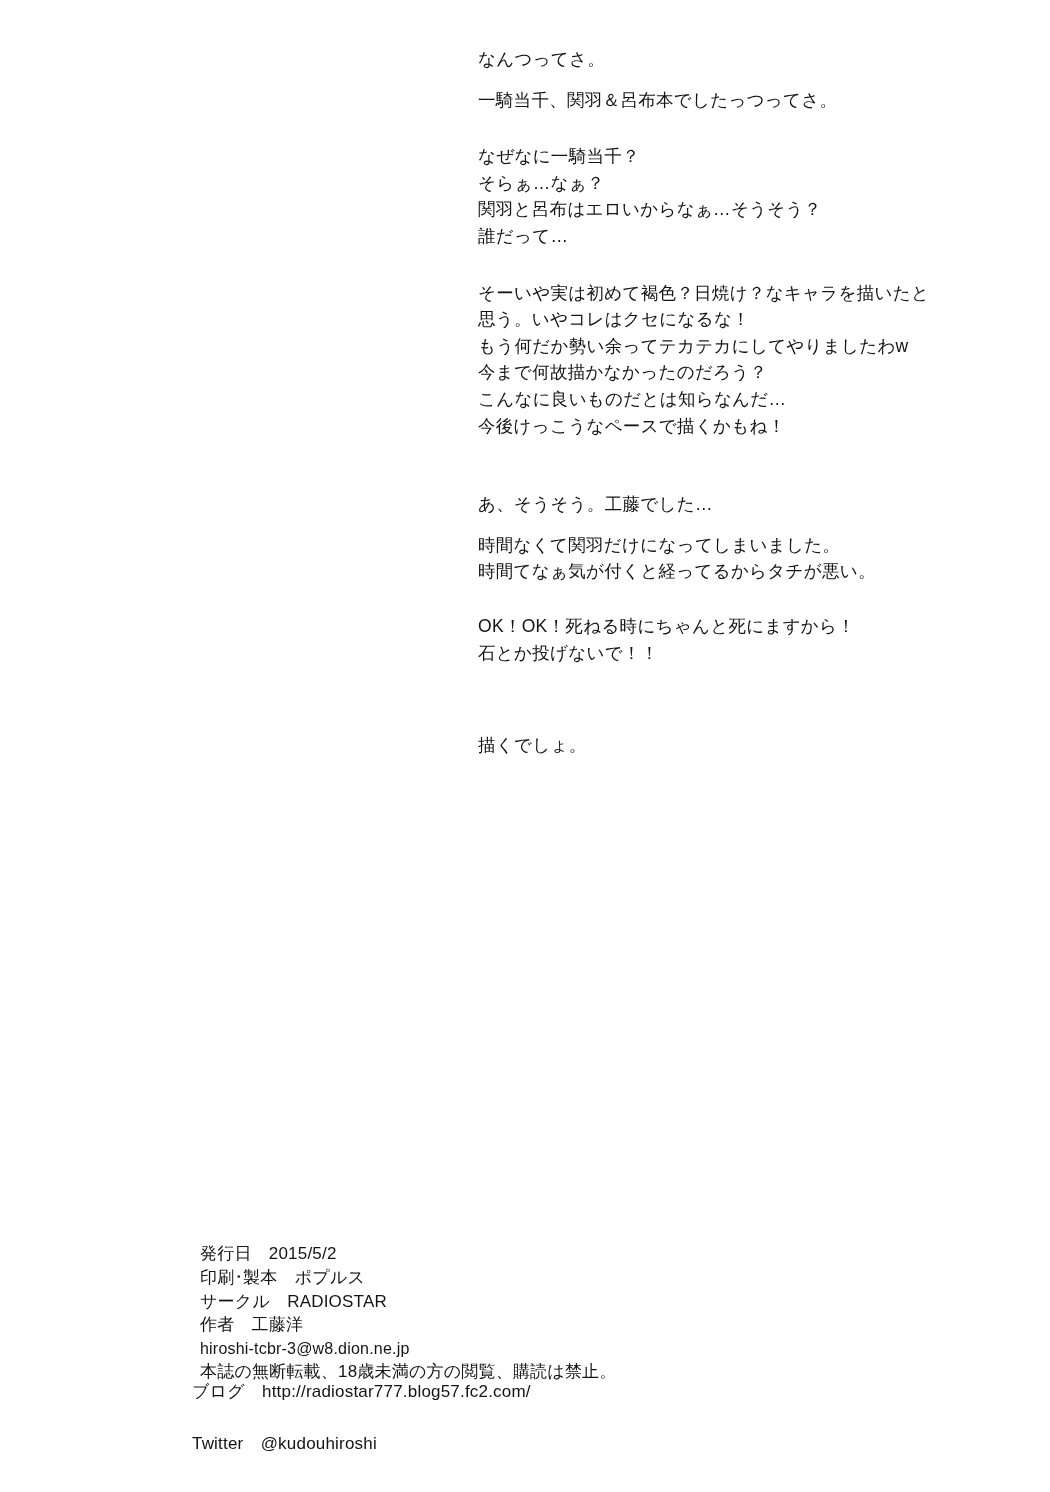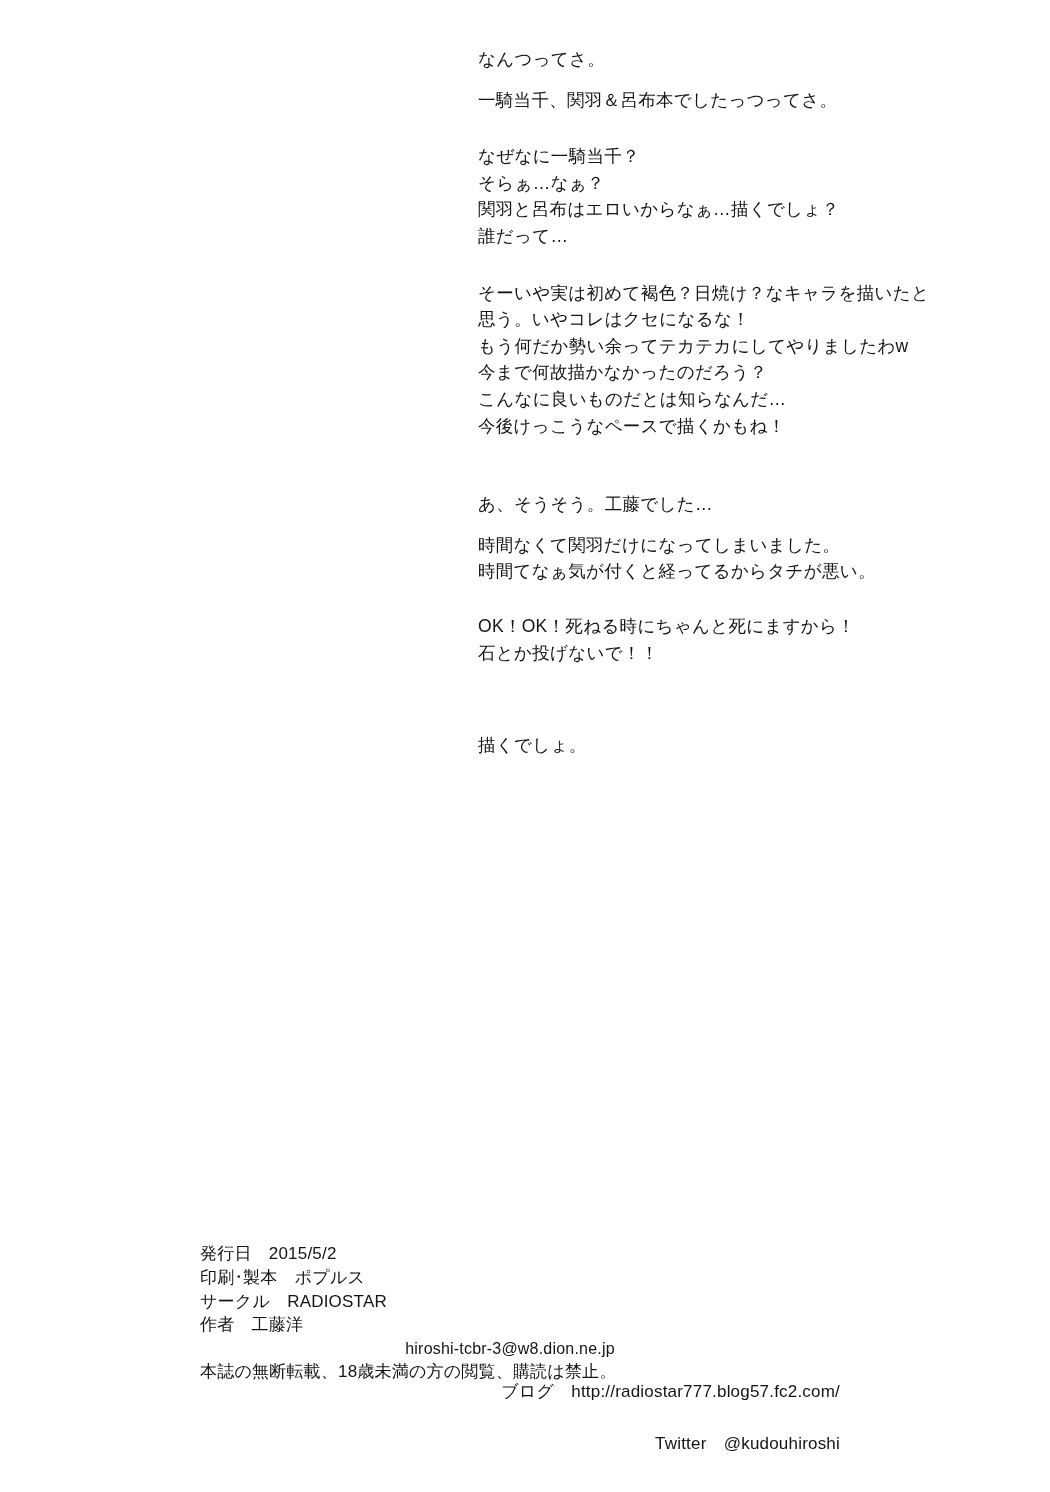--- a/index.html
+++ b/index.html
@@ -52,32 +52,30 @@
     font-size: 17px;
     line-height: 1.40;
     letter-spacing: 0.2px;
     color: #141414;
     white-space: pre;
   }
   .colophon .mail {
     font-size: 16px;
     line-height: 1.45;
     letter-spacing: 0.2px;
-    text-align: center;
   }
   .colophon .notice {
     font-size: 17px;
     line-height: 1.45;
   }
   .links {
     position: absolute;
-    left: 200px;
+    left: 192px;
     top: 1380px;
     width: 640px;
-    text-align: right;
   }
   .links .line {
     font-size: 17px;
     line-height: 1.4;
     letter-spacing: 0.2px;
     color: #141414;
     white-space: pre;
   }
   .links .spacer { height: 28px; }
 </style>
@@ -86,21 +84,21 @@
 
 <div class="page">
 
   <section class="afterword">
     <p>なんつってさ。</p>
     <div class="gap-s"></div>
     <p>一騎当千、関羽＆呂布本でしたっつってさ。</p>
     <div class="gap-m"></div>
     <p>なぜなに一騎当千？
 そらぁ…なぁ？
-関羽と呂布はエロいからなぁ…描くでしょ？
+関羽と呂布はエロいからなぁ…そうそう？
 誰だって…</p>
     <div class="gap-m"></div>
     <p>そーいや実は初めて褐色？日焼け？なキャラを描いたと
 思う。いやコレはクセになるな！
 もう何だか勢い余ってテカテカにしてやりましたわw
 今まで何故描かなかったのだろう？
 こんなに良いものだとは知らなんだ…
 今後けっこうなペースで描くかもね！</p>
     <div class="gap-xl"></div>
     <p>あ、そうそう。工藤でした…</p>

